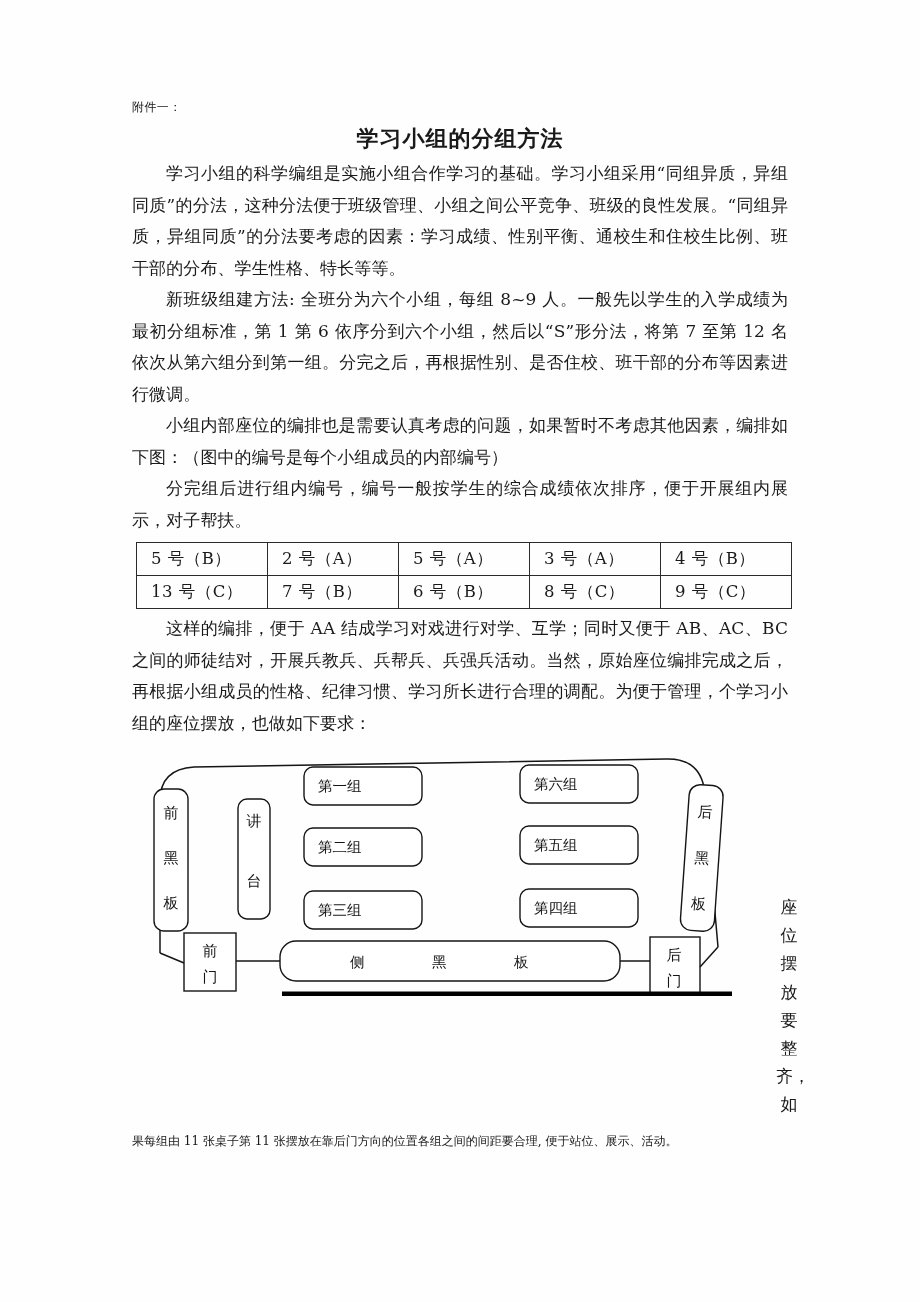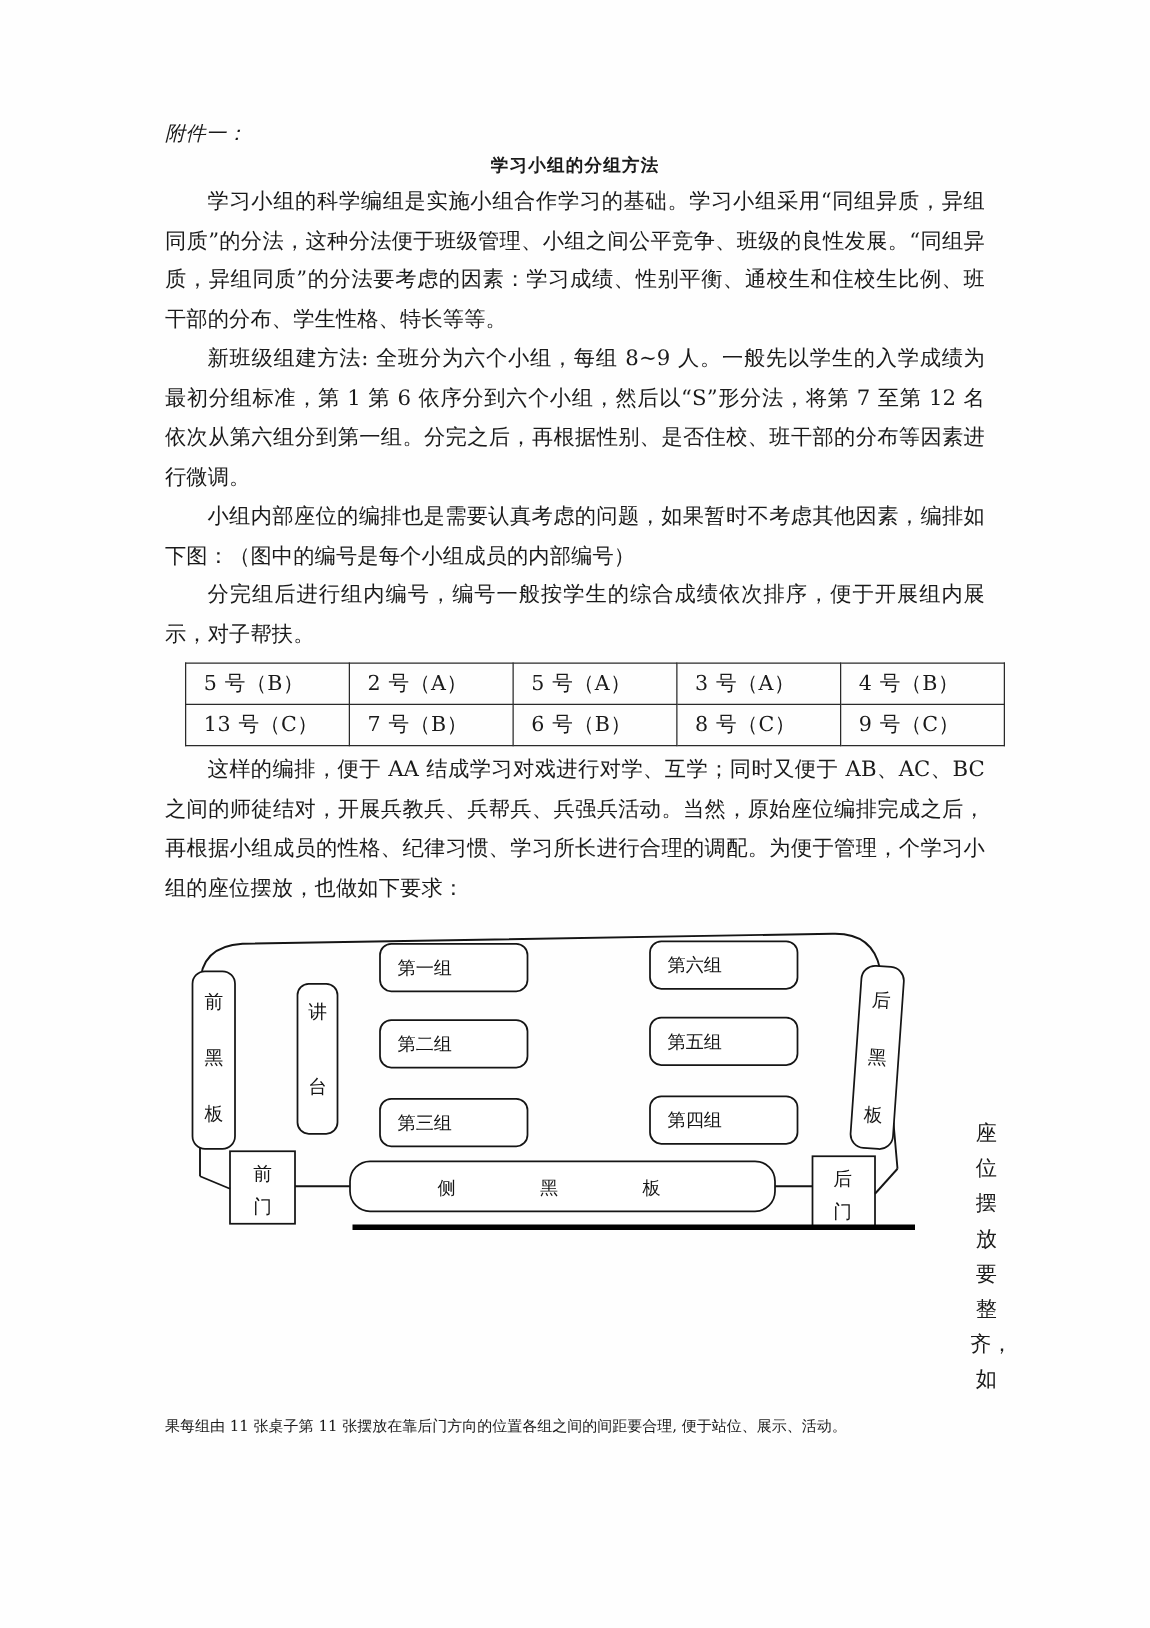--- a/index.html
+++ b/index.html
@@ -41,50 +41,49 @@
 
   .content {
     position: absolute;
     left: 132px;
     top: 96px;
     width: 656px;
     z-index: 2;
   }
 
   .attachment-label {
-    font-size: 16px;
+    font-size: 12px;
     line-height: 22px;
     letter-spacing: 0.4px;
-    font-style: italic;
   }
 
   .doc-title {
     text-align: center;
-    font-size: 14px;
+    font-size: 22px;
     font-weight: bold;
     letter-spacing: 1px;
     margin: 6px 0 4px 0;
     font-family: "DejaVu Sans", "Liberation Sans", sans-serif;
   }
 
   p.body-par {
     margin: 0;
     font-size: 17px;
     line-height: 31.5px;
     text-indent: 2em;
     text-align: justify;
     text-justify: inter-ideograph;
     letter-spacing: 0.1px;
   }
 
   
   .seat-table {
     border-collapse: collapse;
     width: 656px;
-    margin: 6px 0 4px 16px;
+    margin: 6px 0 4px 4px;
     table-layout: fixed;
   }
   .seat-table td {
     border: 1.2px solid #2a2a2a;
     height: 28px;
     font-size: 16.5px;
     padding: 2px 6px 2px 14px;
     letter-spacing: 0.5px;
     white-space: nowrap;
   }

